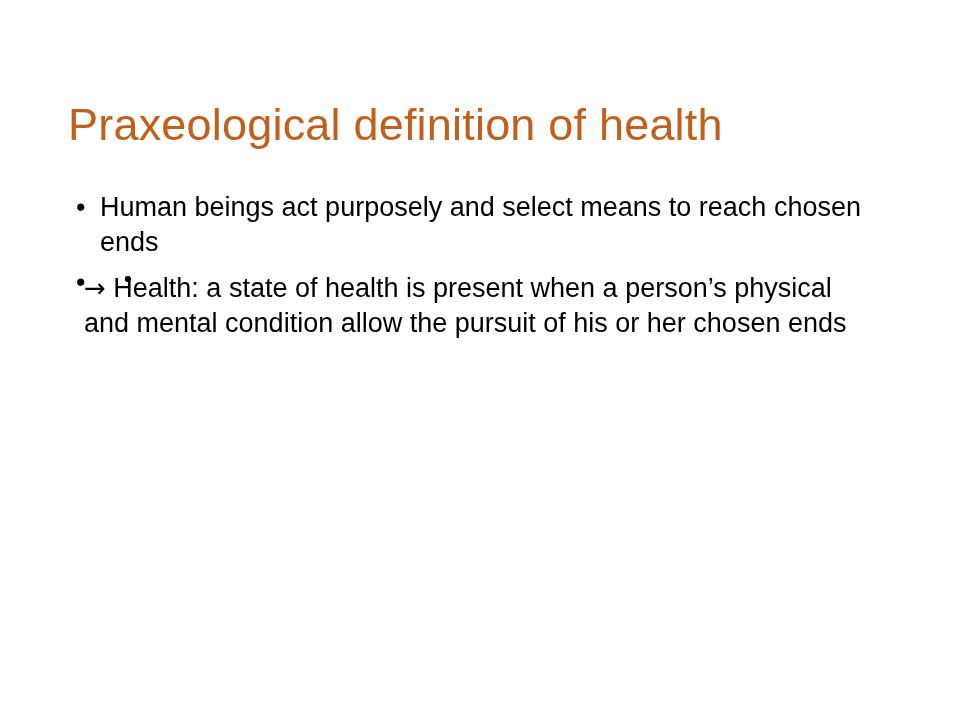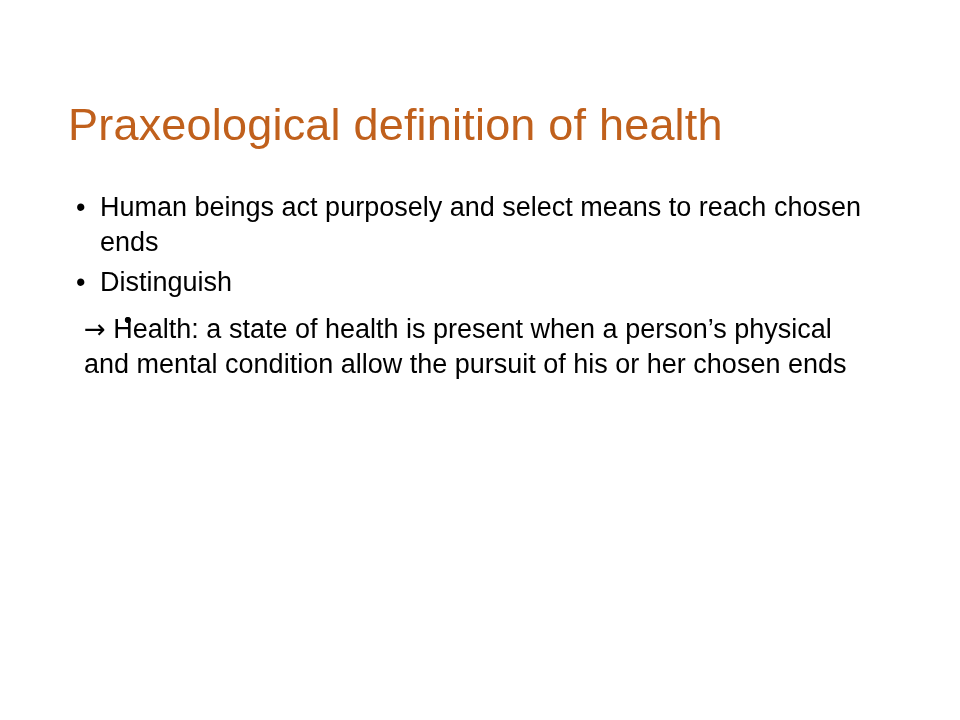--- a/index.html
+++ b/index.html
@@ -94,21 +94,20 @@
 
   <div class="body-block">
 
     <div class="bullet-l1">
       <span class="dot">•</span>
       <span>Human beings act purposely and select means to reach chosen ends</span>
     </div>
 
     <div class="bullet-l1">
       <span class="dot">•</span>
-      <span>Distinguish</span>
     </div>
 
     <div class="bullet-l2">
       <span class="dot">•</span>
     </div>
 
     <div class="bullet-l2">
       <span class="dot">•</span>
     </div>
 

